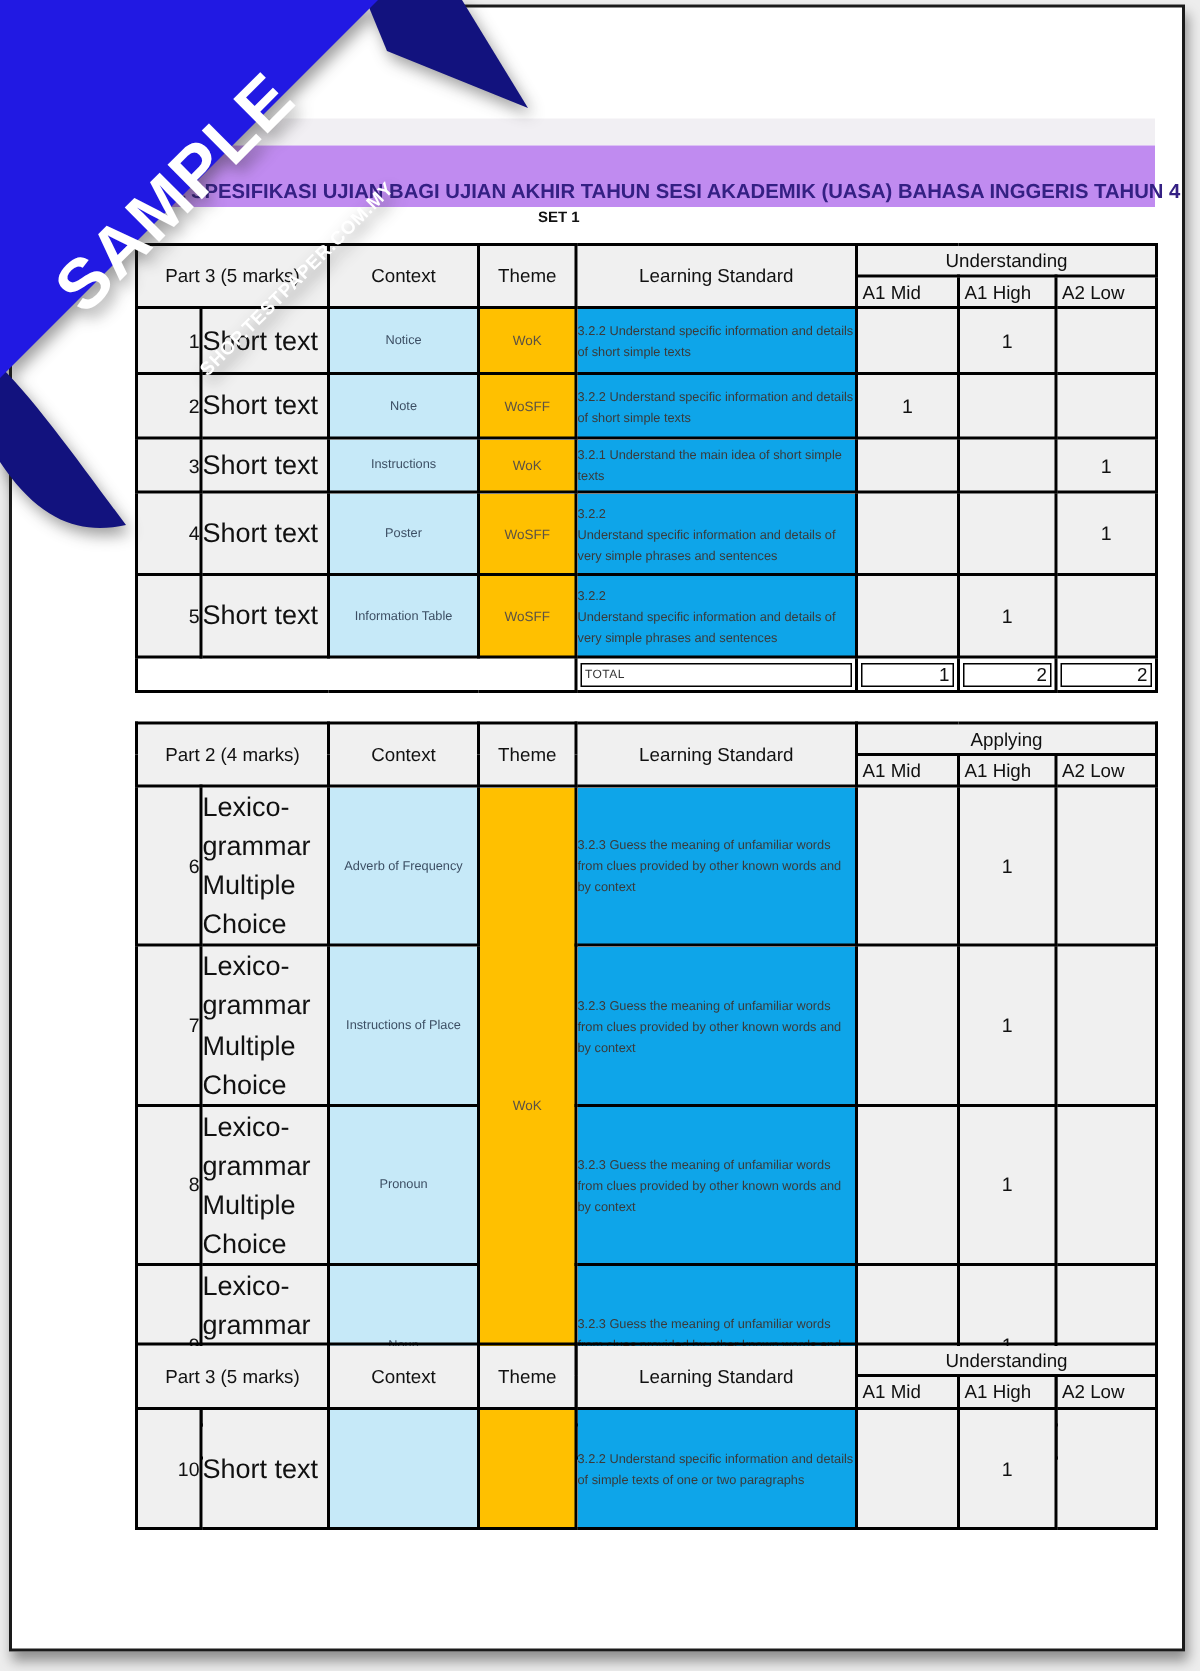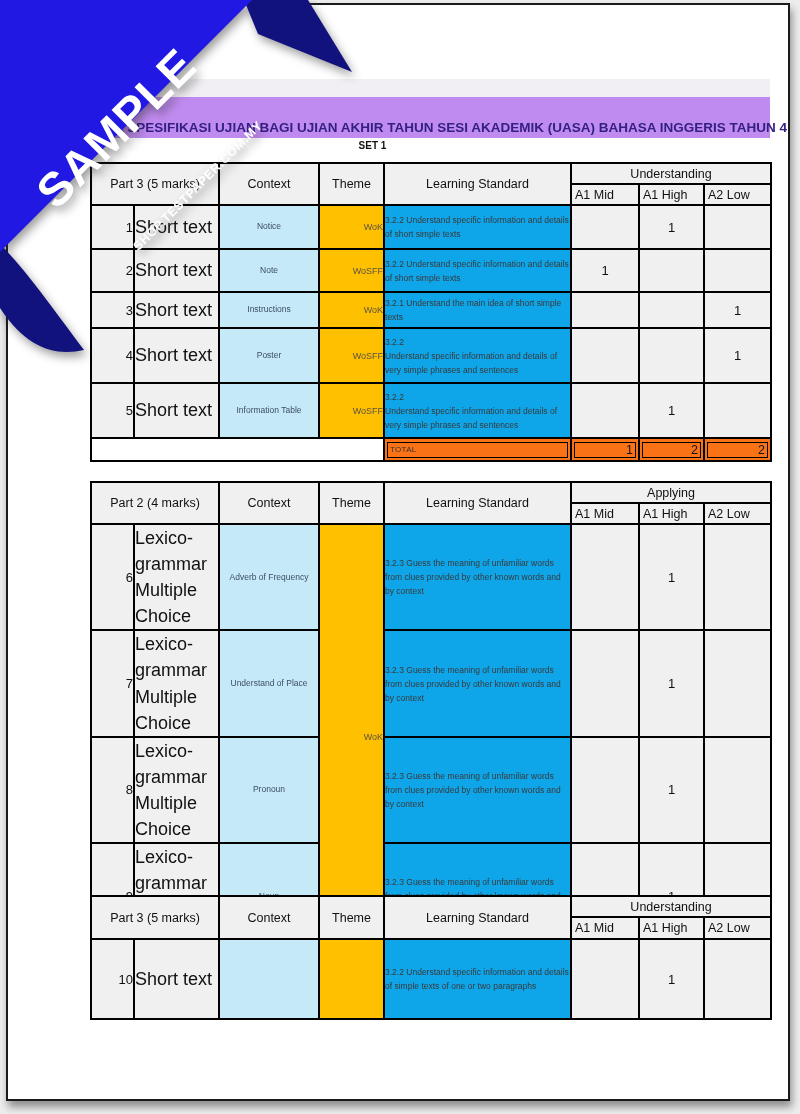--- a/index.html
+++ b/index.html
@@ -31,25 +31,25 @@
 
   td.hdr{background:#f0f0f0;text-align:center;font-size:12.5px;color:#111;}
   td.hdr.sub{text-align:left;padding-left:3px;}
   td.c-gray{background:#f0f0f0;}
   td.c-blue{background:#c6e9f8;}
   td.c-orange{background:#ffc000;}
   td.c-green{background:#0ea5e9;}
   td.num{text-align:right;padding-right:4px;font-size:13px;color:#111;}
   td.type{font-size:18px;color:#111;padding-left:2px;line-height:1.45;}
   td.ctx{font-size:8.5px;text-align:center;color:#3c4e63;line-height:1.3;padding:0 4px;}
-  td.thm{font-size:9px;text-align:right;color:#5c5244;margin-top:32px;}
+  td.thm{font-size:9px;text-align:center;color:#5c5244;margin-top:32px;}
   td.std{font-size:8.5px;color:#3a3a3a;padding:2px 4px;line-height:14px;white-space:pre-line;}
   td.mark{font-size:13px;text-align:center;color:#111;}
   td.ghost{border:none;background:transparent;}
-  td.total{background:#f97316;}
+  td.total{background:#ffffff;}
   .tin{border:1px solid #000;margin:1px 2px;height:14px;display:flex;align-items:center;}
   .tin.lab{font-size:8px;color:#333;justify-content:flex-start;padding-left:2px;letter-spacing:.3px;}
   .tin.tnum{font-size:12.5px;color:#111;justify-content:flex-end;padding-right:2px;}
 
   .ribbon{position:absolute;left:0;top:0;width:380px;height:380px;z-index:9;
     pointer-events:none;filter:drop-shadow(3px 5px 5px rgba(40,40,40,.45));}
   .ribbon svg{position:absolute;left:0;top:0;}
   .wm-main{position:absolute;left:116px;top:128px;transform:translate(-50%,-50%) rotate(-45deg);
     font-size:47px;font-weight:bold;color:#fff;letter-spacing:1px;white-space:nowrap;}
   .wm-sub{position:absolute;left:198px;top:186px;transform:translate(-50%,-50%) rotate(-45deg);
@@ -192,21 +192,21 @@
     <td class="c-blue ctx">Adverb of Frequency</td>
     <td class="c-orange thm" rowspan="4">WoK</td>
     <td class="c-green std">3.2.3 Guess the meaning of unfamiliar words from clues provided by other known words and by context</td>
     <td class="c-gray mark"></td>
     <td class="c-gray mark">1</td>
     <td class="c-gray mark"></td>
   </tr>
   <tr style="height:85px">
     <td class="c-gray num">7</td>
     <td class="c-gray type">Lexico-grammar Multiple Choice</td>
-    <td class="c-blue ctx">Understand of Place</td>
+    <td class="c-blue ctx">Instructions of Place</td>
     <td class="c-green std">3.2.3 Guess the meaning of unfamiliar words from clues provided by other known words and by context</td>
     <td class="c-gray mark"></td>
     <td class="c-gray mark">1</td>
     <td class="c-gray mark"></td>
   </tr>
   <tr style="height:81px">
     <td class="c-gray num">8</td>
     <td class="c-gray type">Lexico-grammar Multiple Choice</td>
     <td class="c-blue ctx">Pronoun</td>
     <td class="c-green std">3.2.3 Guess the meaning of unfamiliar words from clues provided by other known words and by context</td>

